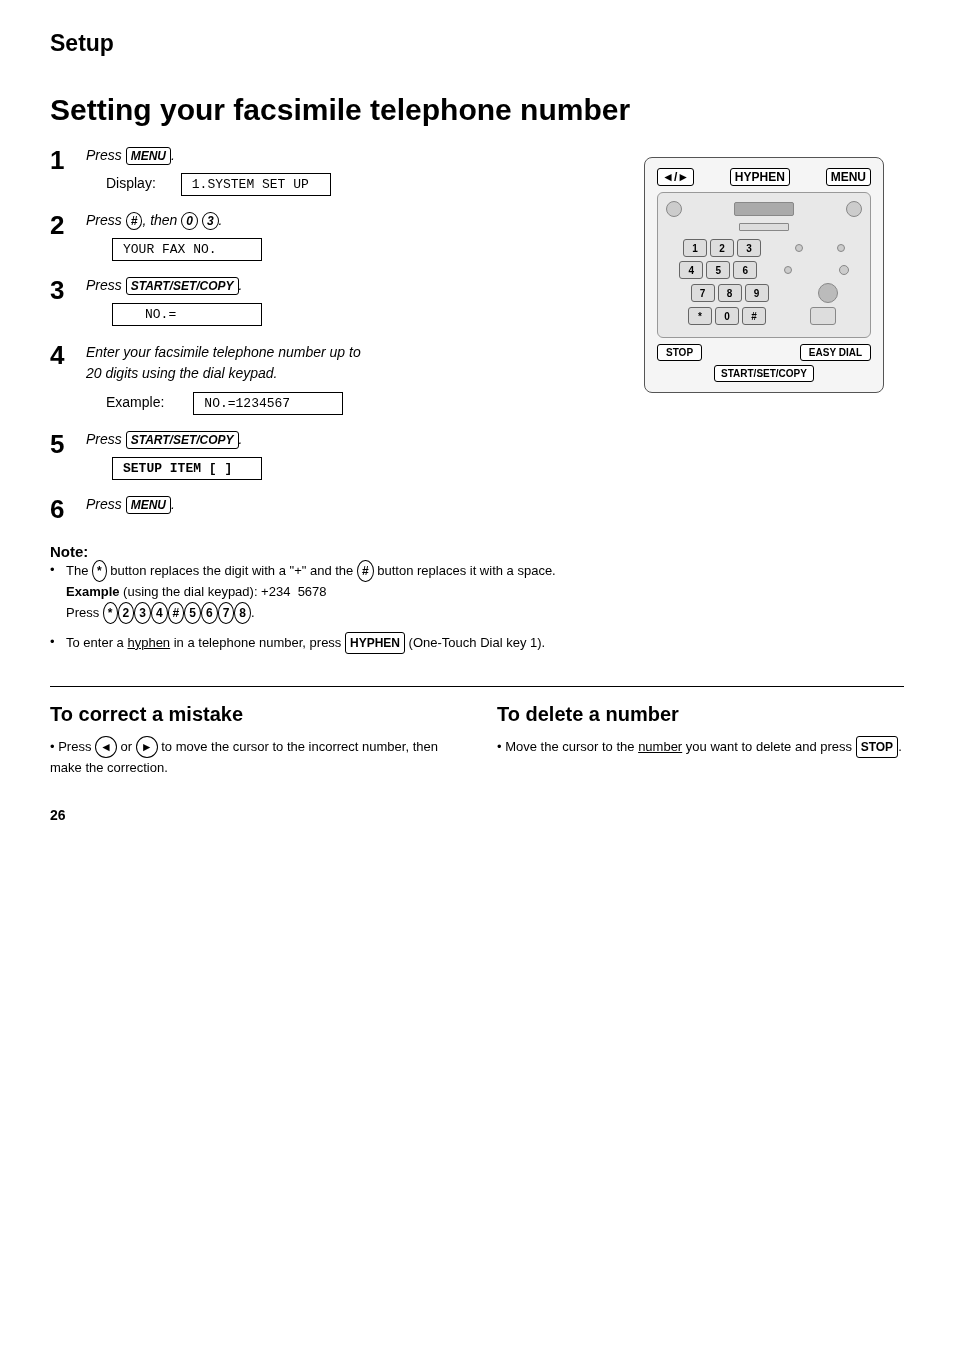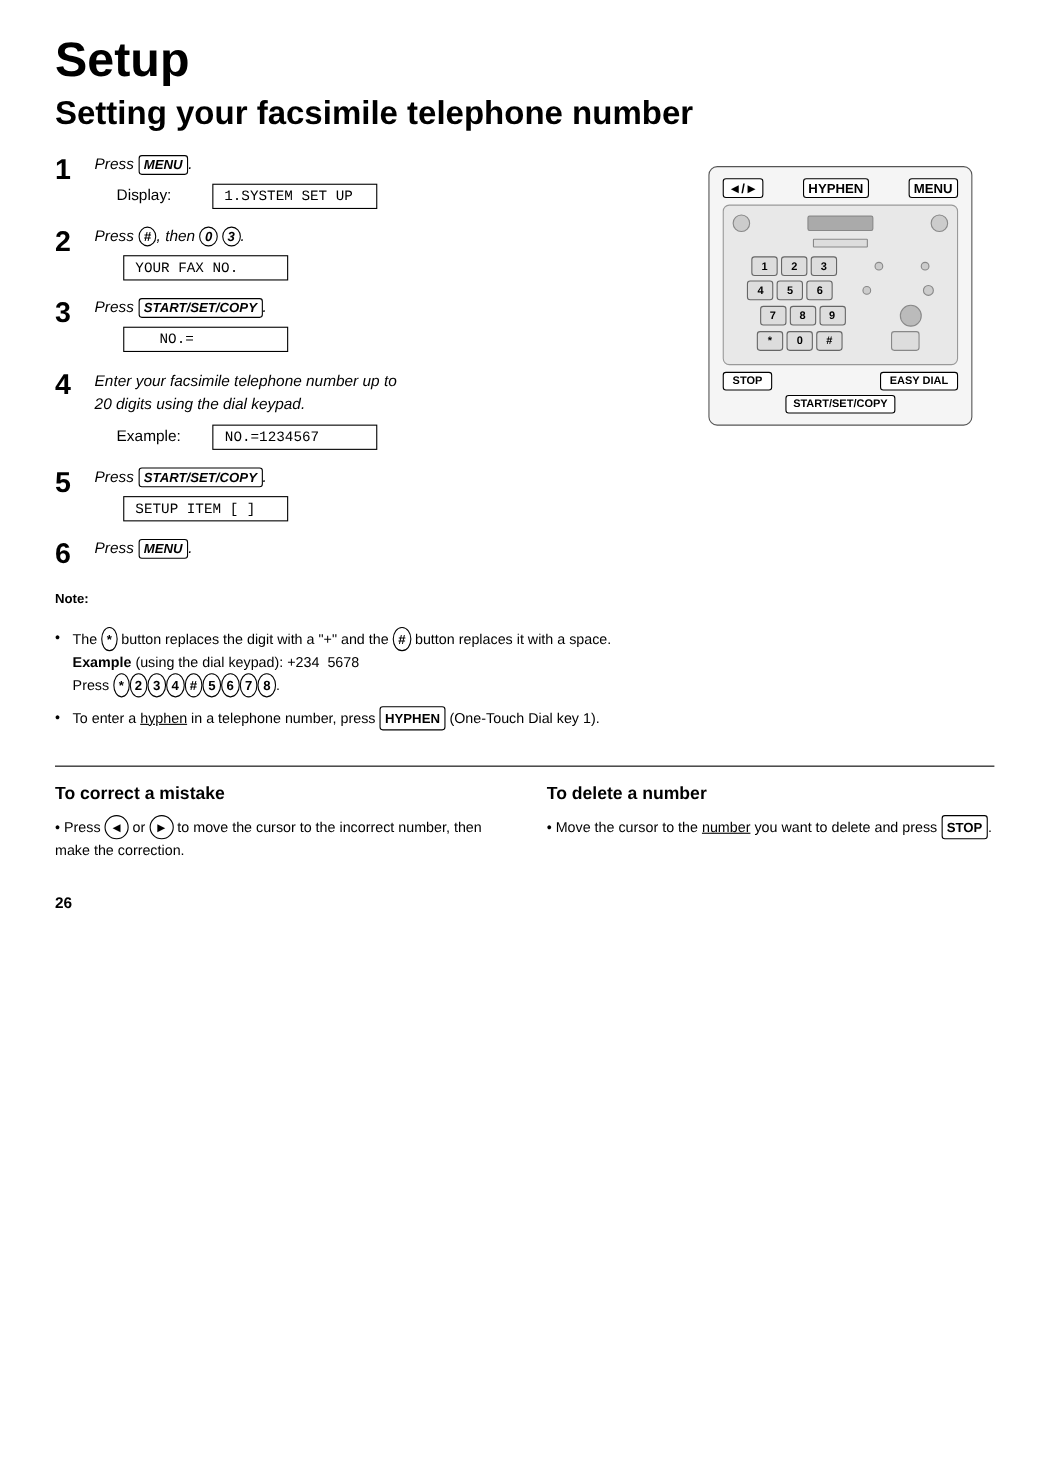--- a/index.html
+++ b/index.html
@@ -7,23 +7,23 @@
       background: #fff;
       font-family: Arial, Helvetica, sans-serif;
       font-size: 14px;
       color: #000;
       width: 954px;
       min-height: 1349px;
       padding: 30px 50px 40px 50px;
     }
 
     h1.page-title {
-      font-size: 44px;
-      font-weight: bold;
-      margin-bottom: 7px;
+      font-size: 23px;
+      font-weight: bold;
+      margin-bottom: 36px;
     }
 
     h2.section-title {
       font-size: 30px;
       font-weight: bold;
       margin-bottom: 20px;
       border-bottom: none;
     }
 
     .main-layout {
@@ -189,40 +189,40 @@
     .bottom-layout {
       display: flex;
       gap: 40px;
     }
 
     .bottom-section {
       flex: 1;
     }
 
     .bottom-section h3 {
-      font-size: 16px;
+      font-size: 20px;
       font-weight: bold;
       margin-bottom: 10px;
     }
 
     .bottom-section p, .bottom-section li {
       font-size: 13px;
       line-height: 1.5;
     }
 
     
     .notes-section {
       margin-top: 18px;
       margin-bottom: 8px;
     }
 
     .notes-section .note-label {
       font-weight: bold;
-      font-size: 12px;
-      margin-bottom: 19px;
+      font-size: 15px;
+      margin-bottom: 0;
     }
 
     .notes-section ul {
       list-style: none;
       padding: 0;
     }
 
     .notes-section ul li {
       padding-left: 16px;
       position: relative;
@@ -267,21 +267,21 @@
   <div class="left-col">
 
     <div class="step">
       <div class="step-number">1</div>
       <div class="step-content">
         <p>
           Press <span class="kbd">MENU</span>.
         </p>
         <div class="display-row">
           <span class="display-label">Display:</span>
-          <span class="display-box" style="margin-left:14px;">1.SYSTEM SET UP</span>
+          <span class="display-box" style="margin-left:2px;">1.SYSTEM SET UP</span>
         </div>
       </div>
     </div>
 
     <div class="step">
       <div class="step-number">2</div>
       <div class="step-content">
         <p>
           Press <span class="kbd-circle">#</span>, then <span class="kbd-circle">0</span> <span class="kbd-circle">3</span>.
         </p>
@@ -314,21 +314,21 @@
       </div>
     </div>
 
     <div class="step">
       <div class="step-number">5</div>
       <div class="step-content">
         <p>
           Press <span class="kbd">START/SET/COPY</span>.
         </p>
         <div class="display-row">
-          <span class="display-box" style="margin-left:6px;">SETUP ITEM [  ]</span>
+          <span class="display-box" style="margin-left:6px;font-weight:bold;">SETUP ITEM [  ]</span>
         </div>
       </div>
     </div>
 
     <div class="step">
       <div class="step-number">6</div>
       <div class="step-content">
         <p>
           Press <span class="kbd">MENU</span>.
         </p>

